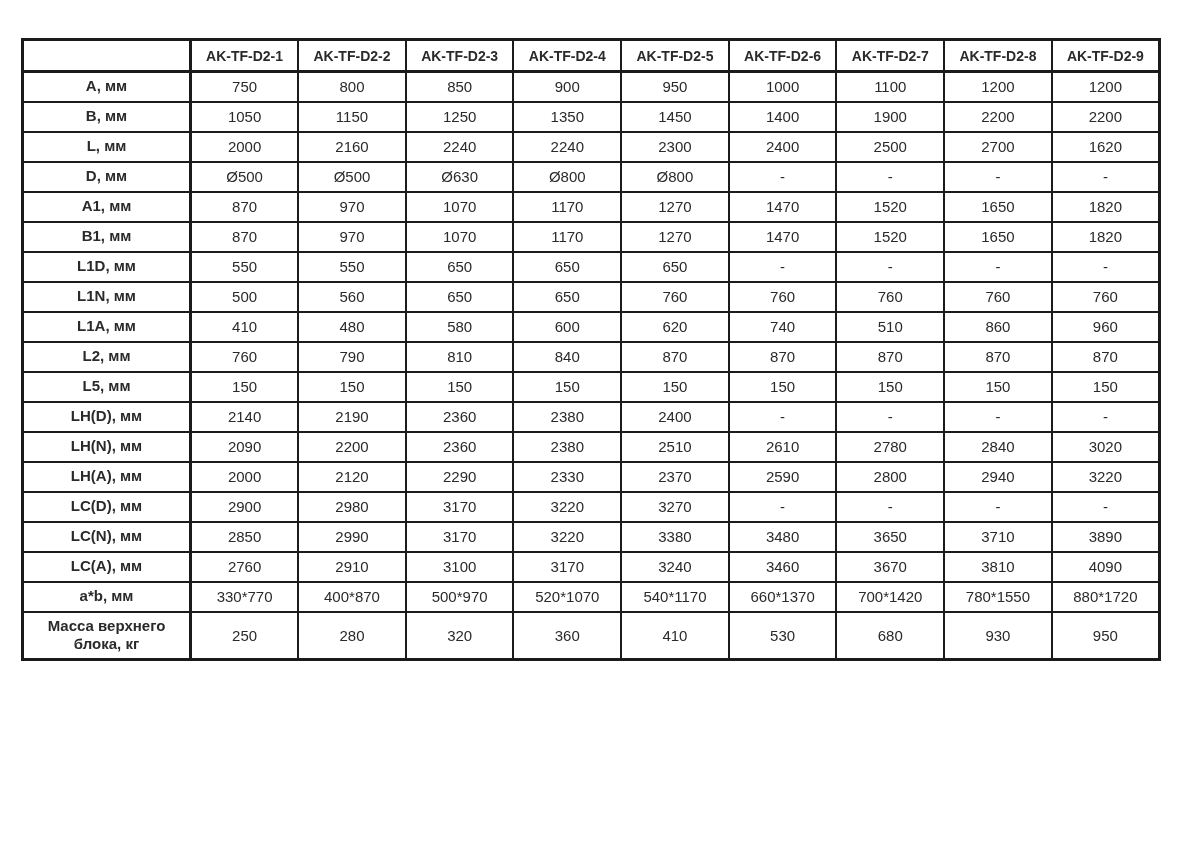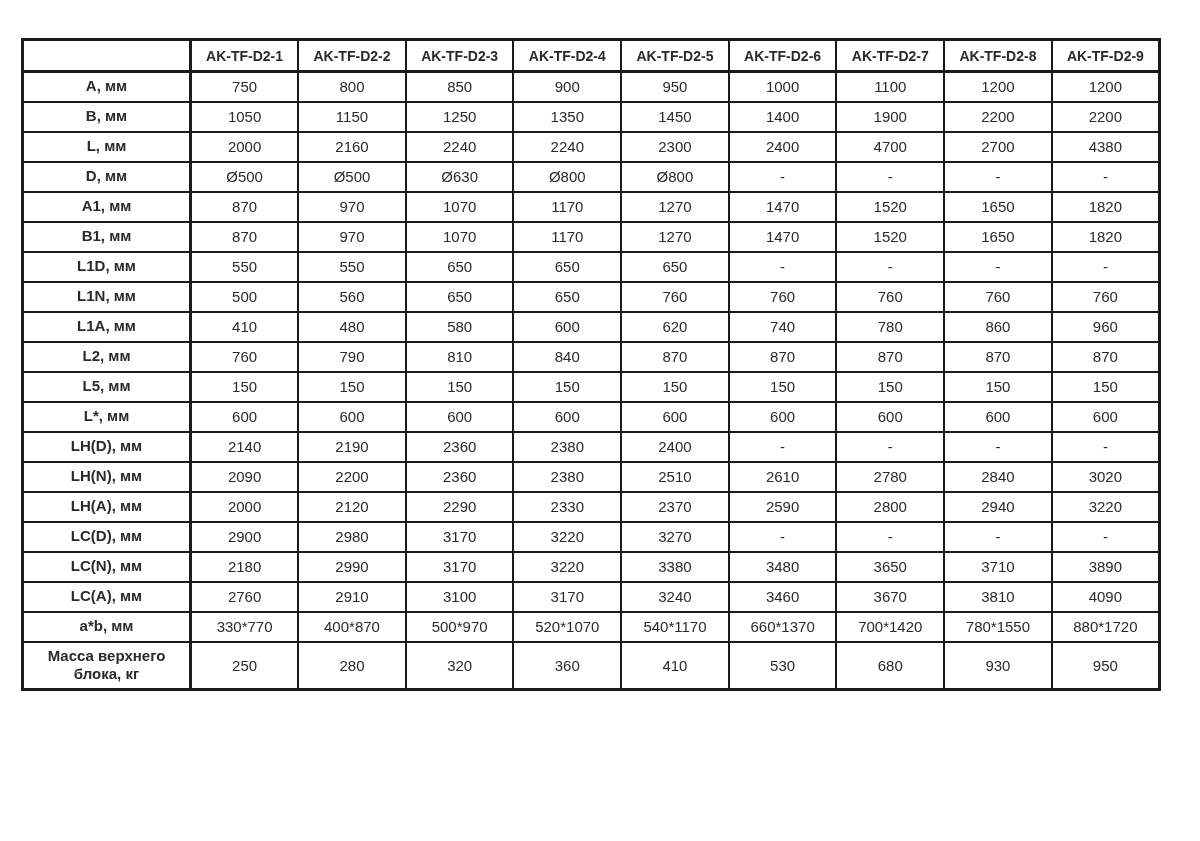--- a/index.html
+++ b/index.html
@@ -112,23 +112,23 @@
           <td>2200</td>
         </tr>
         <tr>
           <td class="row-label">L, мм</td>
           <td>2000</td>
           <td>2160</td>
           <td>2240</td>
           <td>2240</td>
           <td>2300</td>
           <td>2400</td>
-          <td>4700</td>
+          <td>2500</td>
           <td>2700</td>
-          <td>4380</td>
+          <td>1620</td>
         </tr>
         <tr>
           <td class="row-label">D, мм</td>
           <td>Ø500</td>
           <td>Ø500</td>
           <td>Ø630</td>
           <td>Ø800</td>
           <td>Ø800</td>
           <td>-</td>
           <td>-</td>
@@ -184,21 +184,21 @@
           <td>760</td>
         </tr>
         <tr>
           <td class="row-label">L1A, мм</td>
           <td>410</td>
           <td>480</td>
           <td>580</td>
           <td>600</td>
           <td>620</td>
           <td>740</td>
-          <td>780</td>
+          <td>510</td>
           <td>860</td>
           <td>960</td>
         </tr>
         <tr>
           <td class="row-label">L2, мм</td>
           <td>760</td>
           <td>790</td>
           <td>810</td>
           <td>840</td>
           <td>870</td>
@@ -211,32 +211,20 @@
           <td class="row-label">L5, мм</td>
           <td>150</td>
           <td>150</td>
           <td>150</td>
           <td>150</td>
           <td>150</td>
           <td>150</td>
           <td>150</td>
           <td>150</td>
           <td>150</td>
-        </tr>
-        <tr>
-          <td class="row-label">L*, мм</td>
-          <td>600</td>
-          <td>600</td>
-          <td>600</td>
-          <td>600</td>
-          <td>600</td>
-          <td>600</td>
-          <td>600</td>
-          <td>600</td>
-          <td>600</td>
         </tr>
         <tr>
           <td class="row-label">LH(D), мм</td>
           <td>2140</td>
           <td>2190</td>
           <td>2360</td>
           <td>2380</td>
           <td>2400</td>
           <td>-</td>
           <td>-</td>
@@ -274,21 +262,21 @@
           <td>3170</td>
           <td>3220</td>
           <td>3270</td>
           <td>-</td>
           <td>-</td>
           <td>-</td>
           <td>-</td>
         </tr>
         <tr>
           <td class="row-label">LC(N), мм</td>
-          <td>2180</td>
+          <td>2850</td>
           <td>2990</td>
           <td>3170</td>
           <td>3220</td>
           <td>3380</td>
           <td>3480</td>
           <td>3650</td>
           <td>3710</td>
           <td>3890</td>
         </tr>
         <tr>

